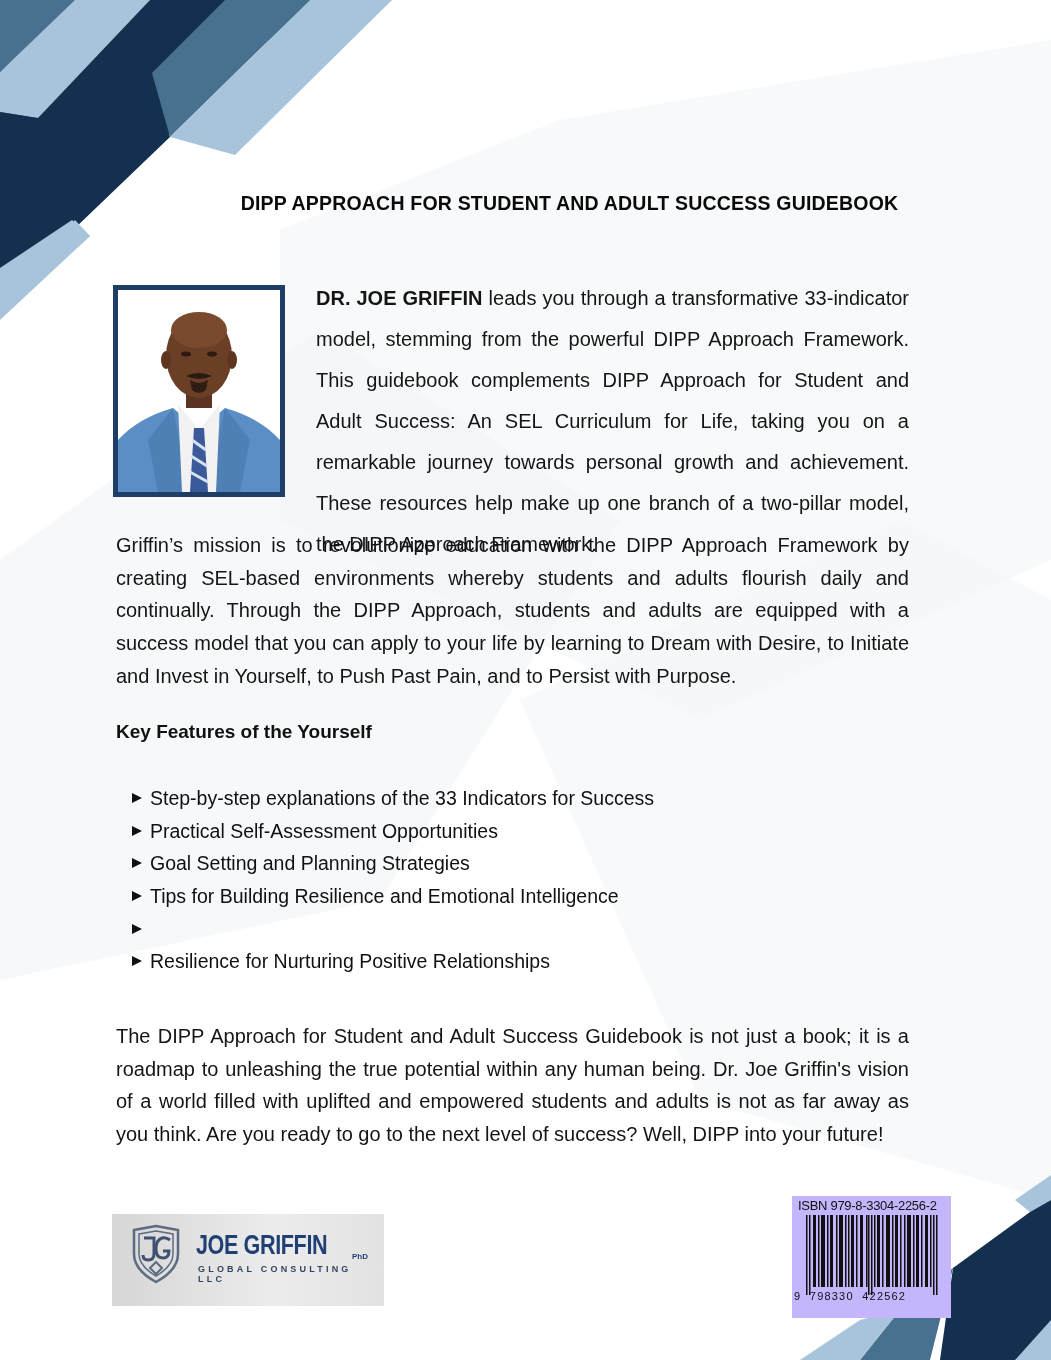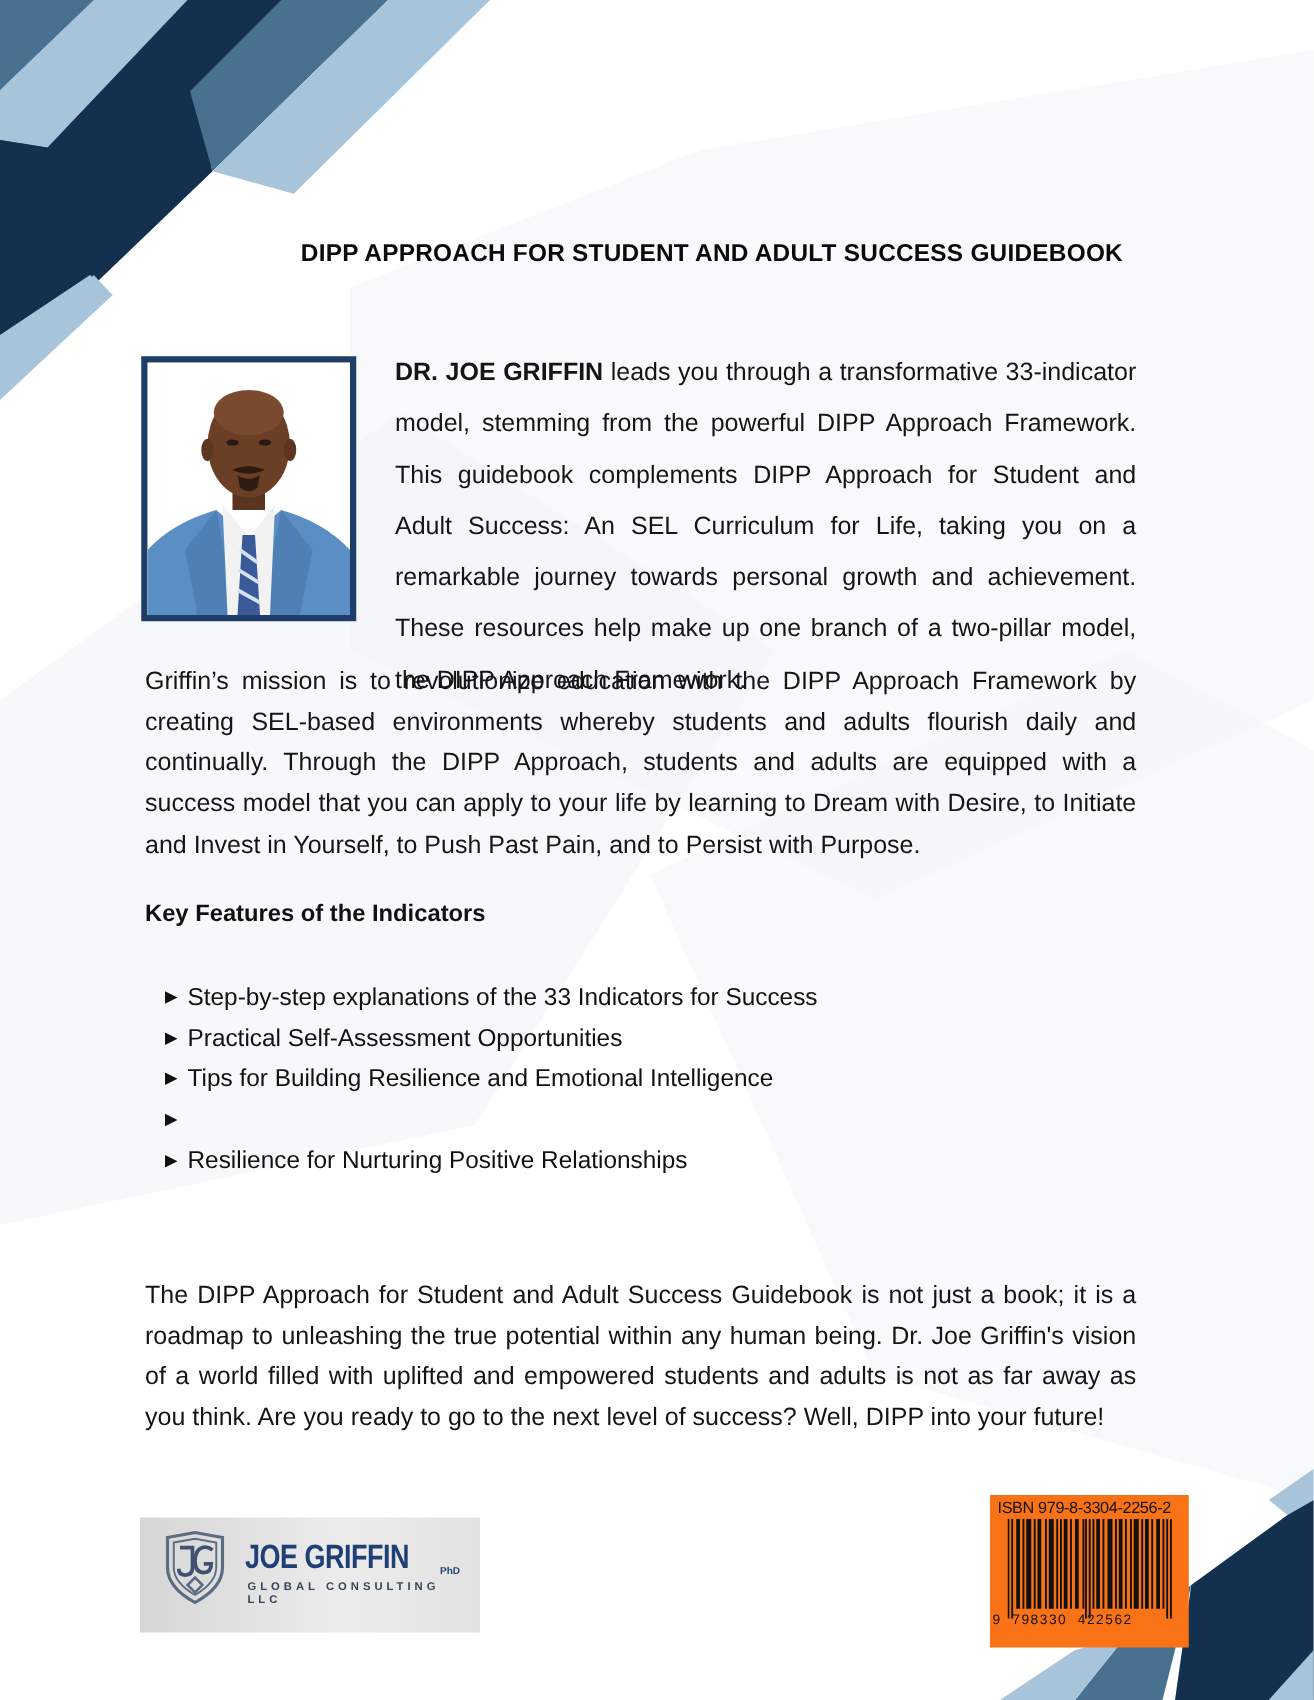--- a/index.html
+++ b/index.html
@@ -16,21 +16,21 @@
   .features-heading { position:absolute; left:116px; top:721px; font-weight:bold; font-size:19px; color:#111; }
   .features { position:absolute; left:116px; top:766px; margin:16px; padding:0; list-style:none; font-size:19.5px; }
   .features li { height:32.6px; line-height:32.6px; display:flex; align-items:center; }
   .features .tri { display:inline-block; width:0; height:0; border-top:5px solid transparent; border-bottom:5px solid transparent; border-left:10px solid #111; margin-right:8px; }
   .p-closing { top:1020px; }
   .logo-box { position:absolute; left:112px; top:1214px; width:272px; height:92px; background:linear-gradient(90deg,#d6d6d6,#ececec 60%,#e2e2e2); }
   .logo-mark { position:absolute; left:18px; top:10px; width:52px; height:60px; }
   .logo-name { position:absolute; left:84px; top:16px; font-family:"Liberation Sans", sans-serif; font-weight:bold; font-size:27px; color:#1f3f75; letter-spacing:-0.5px; transform:scaleX(0.8); transform-origin:left; }
   .logo-phd { position:absolute; left:240px; top:38px; font-size:8px; font-weight:bold; color:#1f3f75; }
   .logo-sub { position:absolute; left:86px; top:50px; font-size:9px; letter-spacing:3.2px; color:#33455e; font-weight:bold; }
-  .barcode-box { position:absolute; left:792px; top:1196px; width:159px; height:122px; background:#f97316; }
+  .barcode-box { position:absolute; left:792px; top:1196px; width:159px; height:122px; background:#c4b5fd; }
   .isbn-text { position:absolute; left:6px; top:2px; font-size:13px; color:#111; letter-spacing:-0.3px; }
   .bars { position:absolute; left:14px; top:19px; width:140px; height:80px; }
   .bar-digits { position:absolute; left:2px; top:94px; font-size:11px; color:#111; letter-spacing:1.2px; white-space:pre; font-family:"Liberation Sans", sans-serif; }
 </style>
 </head>
 <body>
 
 <svg class="bg-svg" viewBox="0 0 1051 1360" xmlns="http://www.w3.org/2000/svg">
   <defs>
     <linearGradient id="fade" x1="0" y1="0" x2="1" y2="1">
@@ -106,30 +106,34 @@
 
       <path d="M68,86 Q81,80 94,86 Q81,92 68,86 Z" fill="#2a1a12"></path>
       <path d="M72,90 Q81,96 90,90 L88,100 Q81,106 74,100 Z" fill="#2f1d14"></path>
     </svg>
   </div>
 
   <div class="intro"><b>DR. JOE GRIFFIN</b><span> leads you through a transformative 33-indicator model, stemming from the powerful DIPP Approach Framework. This guidebook complements DIPP Approach for Student and Adult Success: An SEL Curriculum for Life, taking you on a remarkable journey towards personal growth and achievement. These resources help make up one branch of a two-pillar model, the DIPP Approach Framework.</span></div>
 
   <div class="para p-mission">Griffin’s mission is to revolutionize education with the DIPP Approach Framework by creating SEL-based environments whereby students and adults flourish daily and continually. Through the DIPP Approach, students and adults are equipped with a success model that you can apply to your life by learning to Dream with Desire, to Initiate and Invest in Yourself, to Push Past Pain, and to Persist with Purpose.</div>
 
-  <div class="features-heading">Key Features of the Indicators</div>
+  <div class="features-heading">Key Features of the Yourself</div>
 
   <ul class="features">
     <li>
         <span class="tri"></span>
         <span>Step-by-step explanations of the 33 Indicators for Success</span>
       </li>
     <li>
         <span class="tri"></span>
         <span>Practical Self-Assessment Opportunities</span>
+      </li>
+    <li>
+        <span class="tri"></span>
+        <span>Goal Setting and Planning Strategies</span>
       </li>
     <li>
         <span class="tri"></span>
         <span>Tips for Building Resilience and Emotional Intelligence</span>
       </li>
     <li>
         <span class="tri"></span>
       </li>
     <li>
         <span class="tri"></span>

